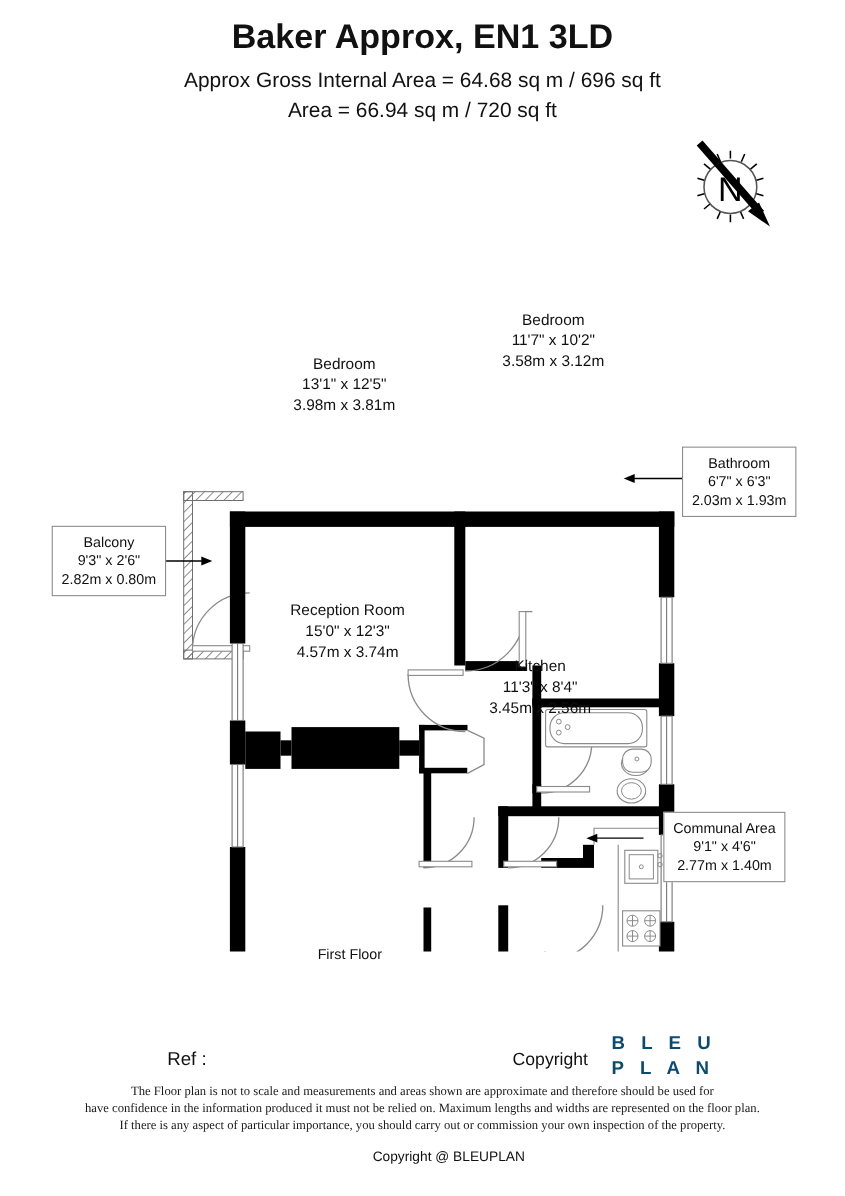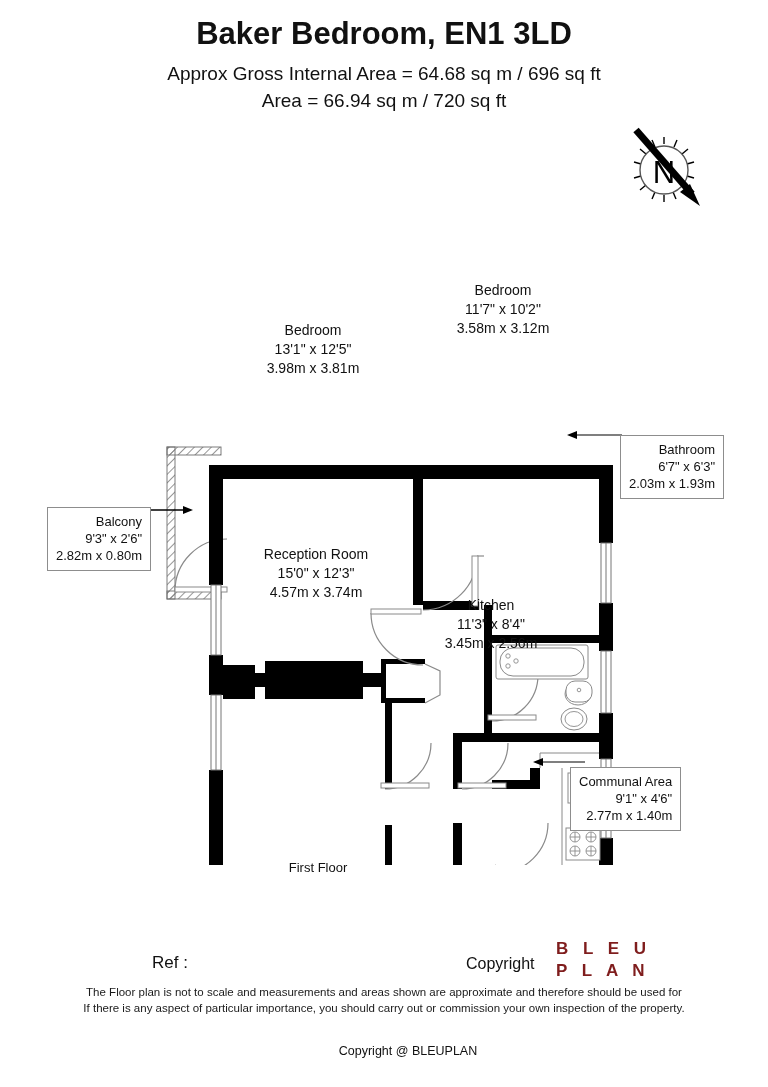--- a/index.html
+++ b/index.html
@@ -55,33 +55,32 @@
     top: 225px;
     width: 768px;
     height: 640px;
   }
 
   
   .callout {
     position: absolute;
     border: 1px solid #8d8d8d;
     background: #ffffff;
-    text-align: right;
+    text-align: center;
     font-size: 13px;
     line-height: 17px;
     padding: 5px 8px 6px 8px;
     white-space: nowrap;
     box-sizing: border-box;
-    margin-top: 29px;
   }
   .callout div { display: block; }
 
   #callout-balcony  { left: 47px;  top: 478px; }
   #callout-bathroom { left: 620px; top: 406px; }
-  #callout-communal { left: 570px; top: 738px; }
+  #callout-communal { left: 603px; top: 738px; }
 
   
   .room-label {
     position: absolute;
     text-align: center;
     font-size: 14px;
     line-height: 19px;
     white-space: nowrap;
     transform: translateX(-50%);
   }
@@ -109,52 +108,53 @@
   #copyright-label {
     position: absolute;
     left: 466px;
     top: 955px;
     font-size: 16px;
   }
   #logo {
     position: absolute;
     left: 556px;
     top: 938px;
-    color: #7f1d1d;
+    color: #0c4a6e;
     font-weight: bold;
     font-size: 17px;
     letter-spacing: 5px;
     line-height: 22px;
   }
   #disclaimer {
     position: absolute;
     left: 40px;
     top: 985px;
     width: 688px;
     text-align: center;
     font-size: 11.5px;
     line-height: 15.5px;
     color: #1a1a1a;
+    font-family: Liberation Serif, serif;
   }
   #disclaimer div { display: block; }
   #copyright-bottom {
     position: absolute;
     left: 0;
     top: 1044px;
     width: 768px;
     text-align: center;
     font-size: 12.5px;
     padding-left: 24px;
   }
 </style>
 </head>
 <body>
 
 <div id="header">
-  <h1 id="plan-title">Baker Bedroom, EN1 3LD</h1>
+  <h1 id="plan-title">Baker Approx, EN1 3LD</h1>
   <p class="area-line" id="area-line-1">Approx Gross Internal Area = 64.68 sq m / 696 sq ft</p>
   <p class="area-line">Area = 66.94 sq m / 720 sq ft</p>
 </div>
 
 <svg id="compass" viewBox="0 0 100 96">
 
   <g stroke="#000000" stroke-width="1.4" fill="none">
     <line x1="50" y1="15" x2="50" y2="22"></line>
     <line x1="63" y1="18" x2="60" y2="25"></line>
     <line x1="74" y1="27" x2="68" y2="32"></line>
@@ -421,16 +421,17 @@
 <div id="ref-label">Ref  :</div>
 <div id="copyright-label">Copyright</div>
 
 <div id="logo">
   <div>B L E U</div>
   <div>P L A N</div>
 </div>
 
 <div id="disclaimer">
   <div>The Floor plan is not to scale and measurements and areas shown are approximate and therefore should be used for</div>
+  <div>have confidence in the information produced it must not be relied on. Maximum lengths and widths are represented on the floor plan.</div>
   <div>If there is any aspect of particular importance, you should carry out or commission your own inspection of the property.</div>
 </div>
 
 <div id="copyright-bottom">Copyright @ BLEUPLAN</div>
 
 </body></html>

